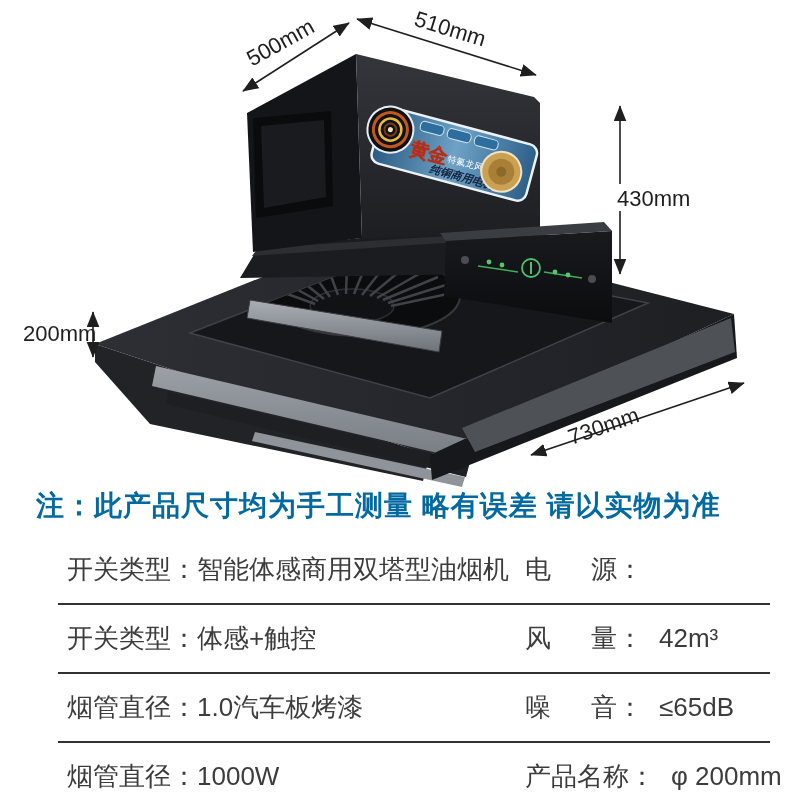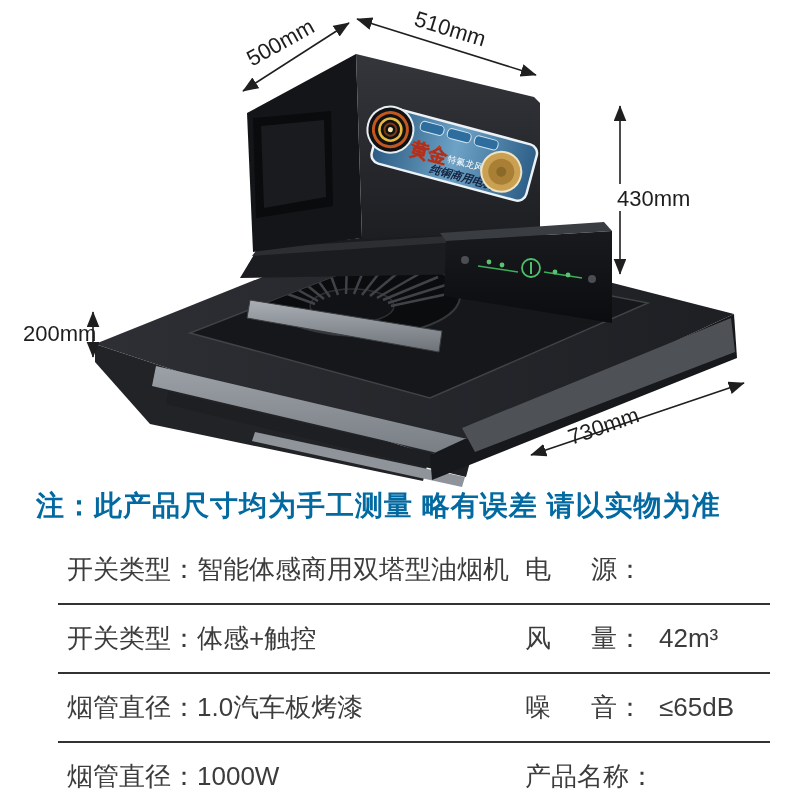--- a/index.html
+++ b/index.html
@@ -184,17 +184,18 @@
         </div>
     </div>
 
     <div class="spec-row">
       <div class="lcell"><span>烟管直径：</span><span class="val">1000W</span></div>
       <div class="rcell">
           <span class="spread">
             <span>产品名称：</span>
             <span></span>
           </span>
+          <span class="val">φ 200mm</span>
         </div>
     </div>
 
   </div>
 </div>
 
 </body></html>

